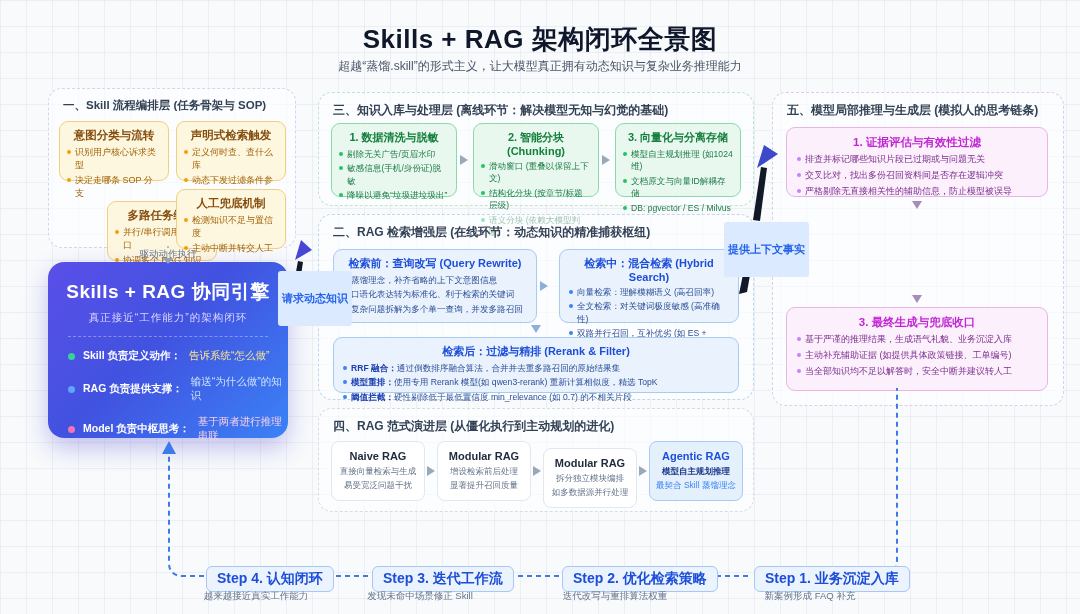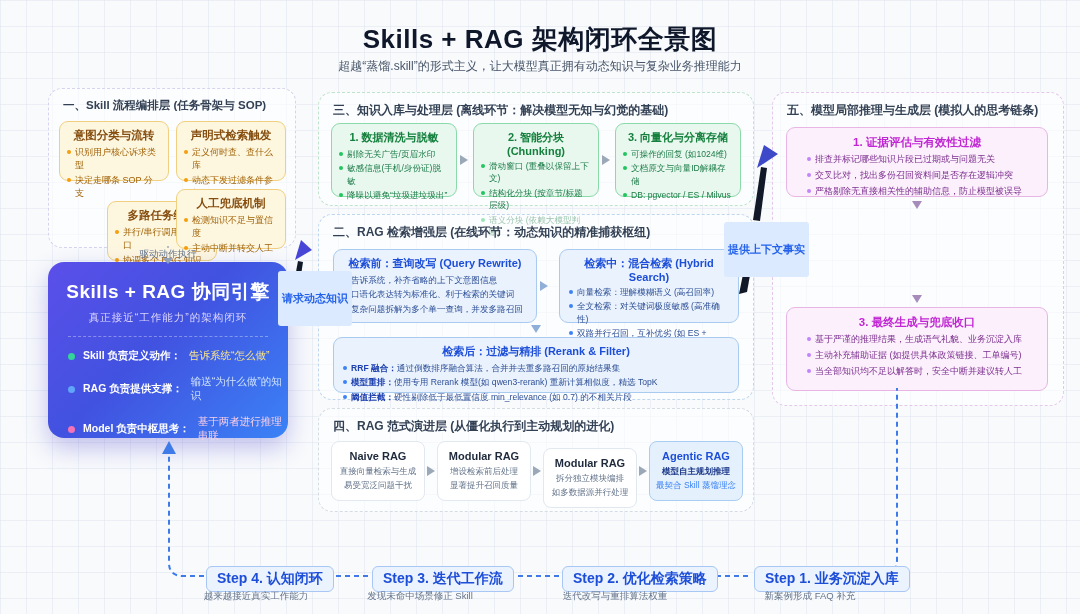--- a/index.html
+++ b/index.html
@@ -27,21 +27,21 @@
   .card-g .ct{font-size:11px;color:#15803D;}
   .card-g .li{font-size:8.6px;color:#1E7C48;}
   .card-g .dot{background:#22C55E;}
   
   .card-b{background:#E9F2FD;border:1px solid #A9CBF0;padding:6px 9px;}
   .card-b .ct{font-size:11px;color:#1D4ED8;}
   .card-b .li{font-size:8.6px;color:#2D4F96;}
   .card-b .dot{background:#3B82F6;}
   .card-b b{color:#1E40AF;font-weight:700;}
   
-  .card-p{background:#FCF0FC;border:1px solid #E8B6E4;padding:7px 20px;width:262px;}
+  .card-p{background:#FCF0FC;border:1px solid #E8B6E4;padding:7px 10px;width:262px;}
   .card-p .ct{font-size:11.5px;color:#C026D3;}
   .card-p .li{font-size:9px;color:#7B2E8E;line-height:1.55;}
   .card-p .dot{background:#C084FC;}
   
   .card-n{background:#FFFFFF;border:1px solid #E2E8F0;border-radius:8px;width:94px;height:60px;text-align:center;padding-top:8px;box-sizing:border-box;}
   .card-n .ct{font-size:11px;color:#1E293B;margin-bottom:3px;}
   .card-n .ln{font-size:8.5px;color:#64748B;line-height:1.6;}
   .card-n.hl{background:#E4F1FD;border-color:#A9CDF2;}
   .card-n.hl .ct{color:#1D4ED8;}
   .card-n.hl .ln1{color:#1E3A8A;font-weight:700;}
@@ -177,40 +177,40 @@
       <div class="li">
           <span class="dot"></span>
           <span>语义分块 (依赖大模型判断)</span>
         </div>
     </div>
     <span class="tri-r" style="left:283px;top:62px;"></span>
     <div class="card card-g" style="left:296px;top:30px;">
       <div class="ct">3. 向量化与分离存储</div>
       <div class="li">
           <span class="dot"></span>
-          <span>可操作的回复 (如1024维)</span>
+          <span>模型自主规划推理 (如1024维)</span>
         </div>
       <div class="li">
           <span class="dot"></span>
           <span>文档原文与向量ID解耦存储</span>
         </div>
       <div class="li">
           <span class="dot"></span>
           <span>DB: pgvector / ES / Milvus</span>
         </div>
     </div>
   </div>
 
   <div class="panel" style="left:318px;top:214px;width:434px;height:184px;border-color:#BFD6EF;">
     <div class="ph">二、RAG 检索增强层 (在线环节：动态知识的精准捕获枢纽)</div>
     <div class="card card-b" style="left:14px;top:34px;width:204px;height:74px;">
       <div class="ct">检索前：查询改写 (Query Rewrite)</div>
       <div class="li">
           <span class="dot"></span>
-          <span>告诉系统，补齐省略的上下文意图信息</span>
+          <span>蒸馏理念，补齐省略的上下文意图信息</span>
         </div>
       <div class="li">
           <span class="dot"></span>
           <span>口语化表达转为标准化、利于检索的关键词</span>
         </div>
       <div class="li">
           <span class="dot"></span>
           <span>复杂问题拆解为多个单一查询，并发多路召回</span>
         </div>
     </div>

